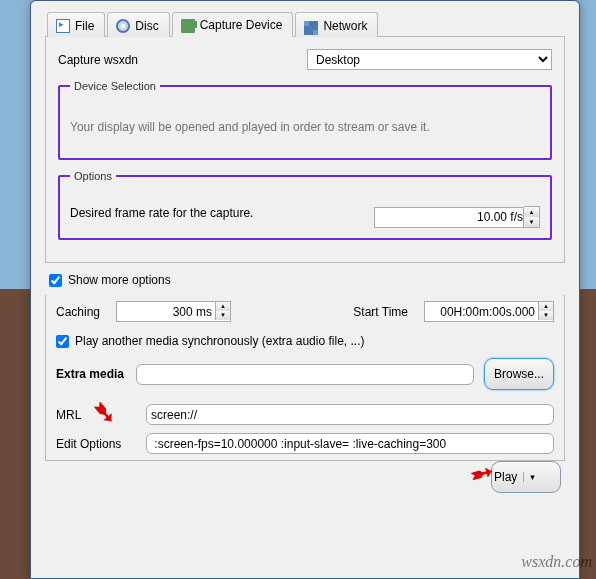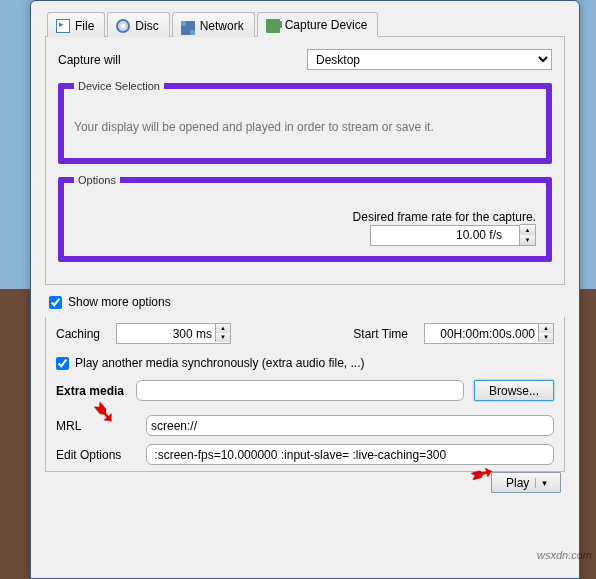--- a/index.html
+++ b/index.html
@@ -23,81 +23,81 @@
     .ticon-net { background: #4a7ab0; width: 14px; height: 10px; position: relative; top: 2px; }
     .ticon-net::before, .ticon-net::after { content: ""; position: absolute; width: 5px; height: 5px; background: #6a9ad0; }
     .ticon-net::before { left: 0; top: 0; } .ticon-net::after { right: 0; bottom: 0; }
     .ticon-cap { background: #5a9a5a; width: 14px; height: 11px; position: relative; top: 1px; border-radius: 1px; }
     .ticon-cap::after { content: ""; position: absolute; right: -2px; top: 2px; width: 3px; height: 7px; background: #5a9a5a; }
     .panel { border: 1px solid #bbb; border-top: none; padding: 12px; }
     .row { display: flex; align-items: center; margin-bottom: 10px; }
     .row label:first-child { margin-right: 10px; }
     select, input[type=text] { border: 1px solid #aaa; padding: 2px 4px; height: 21px; background: #fff; }
     select { width: 245px; }
-    fieldset { border: 6px solid #6d28d9; padding: 8px 10px 10px 10px; margin-bottom: 10px; border-radius: 2px; }
+    fieldset { border: 2px solid #6d28d9; padding: 8px 10px 10px 10px; margin-bottom: 10px; border-radius: 2px; }
     legend { padding: 0 4px; color: #333; font-size: 11px; }
-    .framerate-row { display: flex; align-items: flex-end; justify-content: space-between; margin-top: 16px; flex-direction: column; }
+    .framerate-row { display: flex; align-items: flex-start; justify-content: space-between; margin-top: 16px; }
     .spinner { display: flex; align-items: center; }
-    .spinner input { width: 150px; text-align: right; padding-right: 17px; }
+    .spinner input { width: 150px; text-align: right; padding-right: 0; }
     .spin-btns { display: flex; flex-direction: column; border: 1px solid #aaa; border-left: none; }
     .spin-btns span { width: 15px; height: 10px; font-size: 6px; text-align: center; line-height: 10px; background: linear-gradient(to bottom, #f8f8f8, #ddd); cursor: pointer; }
     .chk-row { display: flex; align-items: center; margin: 10px 0 8px 4px; }
     .chk-row input { margin-right: 6px; }
     .more-opts { padding: 6px 10px 2px 10px; }
     .opt-grid { display: grid; grid-template-columns: 80px 1fr; gap: 8px 10px; align-items: center; padding: 4px 0; }
     .dual-row { display: flex; align-items: center; gap: 10px; margin-bottom: 12px; }
     .dual-row .lbl { min-width: 50px; }
     .dual-row .lbl2 { margin-left: auto; margin-right: 6px; }
     .small-input { width: 115px; text-align: right; padding-right: 18px !important; position: relative; }
     .spin-wrap { position: relative; display: inline-block; }
     .spin-wrap .spin-arrows { position: absolute; right: 1px; top: 1px; display: flex; flex-direction: column; }
     .spin-wrap .spin-arrows span { width: 15px; height: 9px; font-size: 6px; text-align: center; line-height: 9px; background: linear-gradient(to bottom, #f8f8f8, #ddd); border-left: 1px solid #aaa; cursor: pointer; }
     .long-input { width: 100%; border-radius: 6px; }
     .browse-row { display: flex; align-items: center; gap: 10px; margin-bottom: 10px; }
     .browse-row label { width: 70px; font-weight: bold; }
     .browse-row input { flex: 1; }
-    .btn { padding: 2px 14px; border: 1px solid #8a9aaa; background: linear-gradient(to bottom, #f8f8f8, #e0e0e0); border-radius: 1px; cursor: pointer; height: 21px; min-width: 70px; }
+    .btn { padding: 2px 2px; border: 1px solid #8a9aaa; background: linear-gradient(to bottom, #f8f8f8, #e0e0e0); border-radius: 9px; cursor: pointer; height: 32px; min-width: 70px; }
     .btn-highlight { border: 1px solid #3aa0d0; box-shadow: 0 0 2px #3aa0d0; }
     .footer { display: flex; justify-content: flex-end; gap: 6px; margin-top: 0; padding-right: 4px; }
     .play-btn { padding-right: 4px; display: inline-flex; align-items: center; gap: 4px; }
     .play-btn::after { content: "▾"; font-size: 9px; border-left: 1px solid #aaa; padding-left: 6px; margin-left: 2px; }
     .arrow-red { position: absolute; color: #e00000; font-size: 28px; font-weight: bold; pointer-events: none; text-shadow: 0 0 1px #a00; }
     .arrow1 { left: 62px; top: 395px; transform: rotate(50deg); }
     .arrow2 { left: 440px; top: 457px; transform: rotate(-15deg); font-size: 26px; }
-    .watermark { position: absolute; right: 4px; bottom: 18px; font-size: 11px; color: rgba(0,0,0,0.5); font-style: italic; }
+    .watermark { position: absolute; right: 4px; bottom: 8px; font-size: 16px; color: rgba(0,0,0,0.5); font-style: italic; font-family: Liberation Serif, serif; }
     .inset-text { padding: 20px 0 14px 0; color: #737373; }
   </style>
 </head>
 <body>
 
 <div class="window">
 
   <div class="content">
     <div class="tabbar">
       <div class="tab">
         <span class="ticon ticon-file"></span>
         <span>File</span>
       </div>
       <div class="tab">
         <span class="ticon ticon-disc"></span>
         <span>Disc</span>
       </div>
+      <div class="tab active">
+        <span class="ticon ticon-cap"></span>
+        <span>Capture Device</span>
+      </div>
       <div class="tab">
         <span class="ticon ticon-net"></span>
         <span>Network</span>
-      </div>
-      <div class="tab active">
-        <span class="ticon ticon-cap"></span>
-        <span>Capture Device</span>
       </div>
     </div>
 
     <div class="panel">
       <div class="row">
-        <label>Capture will</label>
+        <label>Capture wsxdn</label>
         <select style="margin-left:auto">
           <option>Desktop</option>
         </select>
       </div>
 
       <fieldset>
         <legend>Device Selection</legend>
         <div class="inset-text">Your display will be opened and played in order to stream or save it.</div>
       </fieldset>
 

